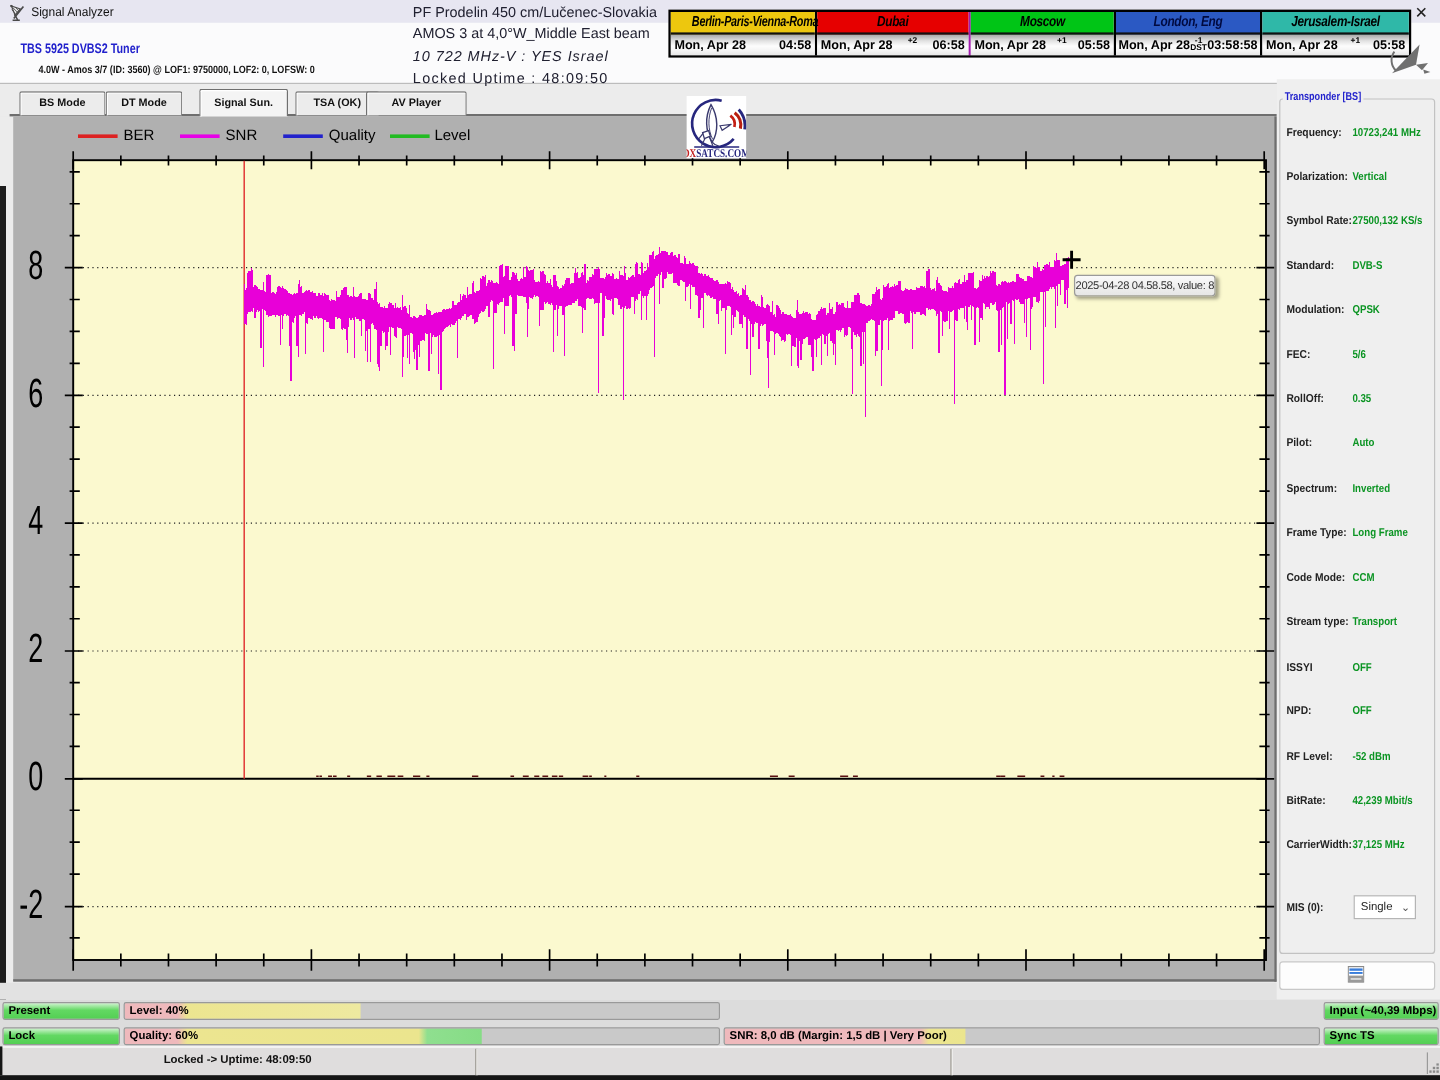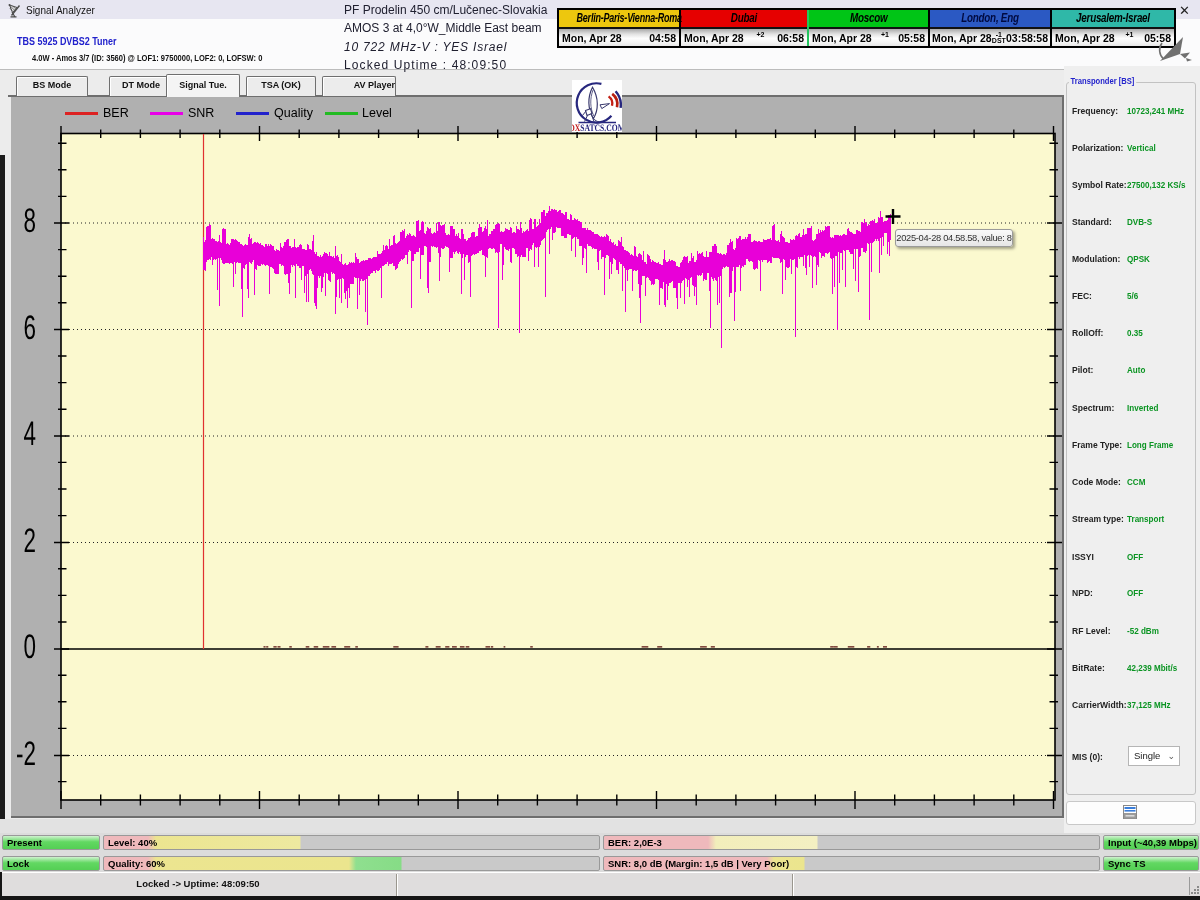--- a/index.html
+++ b/index.html
@@ -48,21 +48,21 @@
 
   <div class="abs" style="left:557px;top:8px;width:619px;height:40px;border:2px solid #000;background:#fff;display:flex;box-sizing:border-box;">
     <div style="width:122px;border-right:2px solid #000;display:flex;flex-direction:column;box-sizing:border-box;">
       <div class="chd" style="background:#edc70e;"><span style="display:inline-block;transform:scaleX(0.75);transform-origin:50% 50%;">Berlin-Paris-Vienna-Roma</span></div>
       <div class="cdt">
           <span>Mon, Apr 28</span>
           <span class="off"></span>
           <span class="tm">04:58</span>
         </div>
     </div>
-    <div style="width:128px;border-right:2px solid #22c55e;display:flex;flex-direction:column;box-sizing:border-box;">
+    <div style="width:128px;border-right:2px solid #a21caf;display:flex;flex-direction:column;box-sizing:border-box;">
       <div class="chd" style="background:#e60000;"><span style="display:inline-block;transform:scaleX(0.82);transform-origin:50% 50%;">Dubai</span></div>
       <div class="cdt">
           <span>Mon, Apr 28</span>
           <span class="off">+2</span>
           <span class="tm">06:58</span>
         </div>
     </div>
     <div style="width:121px;border-right:2px solid #000;display:flex;flex-direction:column;box-sizing:border-box;">
       <div class="chd" style="background:#00c516;"><span style="display:inline-block;transform:scaleX(0.82);transform-origin:50% 50%;">Moscow</span></div>
       <div class="cdt">
@@ -95,24 +95,24 @@
     <path d="M31 1 L8 25 L28 18 Z" fill="#707070"></path>
     <path d="M28 18 L38 16.5 L33 22.5 Z" fill="#707070"></path>
     <path d="M10 7 a12 12 0 0 0 1.5 16" fill="none" stroke="#707070" stroke-width="1.6"></path>
     <path d="M34 22 l6 2 -5 1.5 Z" fill="#707070"></path>
   </svg>
 
   <div class="abs" style="left:0;top:69px;width:1200px;height:1px;background:#bcbcbc;"></div>
   <div class="abs" style="left:0;top:70px;width:1200px;height:27px;background:#ececec;"></div>
   <div class="abs" style="left:8px;top:95px;width:1056px;height:2px;background:#6e6e6e;"></div>
   <div class="tab" style="left:16px;width:72px;">BS Mode</div>
-  <div class="tab" style="left:109px;width:64px;text-align:center;">DT Mode</div>
-  <div class="tab active" style="left:166px;width:74px;">Signal Tue.</div>
+  <div class="tab" style="left:88px;width:64px;text-align:center;">DT Mode</div>
+  <div class="tab active" style="left:166px;width:74px;">Signal Sun.</div>
   <div class="tab" style="left:246px;width:70px;">TSA (OK)</div>
-  <div class="tab" style="left:322px;width:74px;text-align:right;">AV Player</div>
+  <div class="tab" style="left:305px;width:84px;">AV Player</div>
 
   <div class="abs" style="left:11px;top:97px;width:1051px;height:719px;background:#b0b0b0;border-right:2px solid #6e6e6e;border-bottom:2px solid #6e6e6e;"></div>
 
   <div class="abs" style="left:0;top:155px;width:5px;height:683px;background:#1c1c1c;"></div>
 
   <div class="abs" style="left:0;top:819px;width:1064px;height:14px;background:#e2e2e2;"></div>
 
   <div class="lgl" style="left:65px;background:#dd2222;"></div>
   <div class="lgt" style="left:103px;">BER</div>
   <div class="lgl" style="left:150px;background:#e800e8;"></div>
@@ -215,21 +215,20 @@
     <rect x="0.5" y="0.5" width="13" height="13" fill="#fff" stroke="#888"></rect>
     <rect x="1.5" y="2" width="11" height="2" fill="#3a7edb"></rect>
     <rect x="1.5" y="5" width="11" height="1.6" fill="#3a7edb"></rect>
     <rect x="1" y="8" width="12" height="5.5" fill="#9a9a9a"></rect>
     <rect x="2.5" y="10" width="9" height="1.6" fill="#d8d8d8"></rect>
   </svg>
 
   <div class="abs" style="left:0;top:833px;width:1200px;height:39px;background:#dcdcdc;"></div>
   <div class="pbar" style="left:2px;top:835px;width:96px;background:linear-gradient(#cff3cf,#62d862 45%,#54cf54);"><span>Present</span></div>
     <div class="pbar" style="left:103px;top:835px;width:495px;background:linear-gradient(to right,#efb9bc 0px,#efb9bc 44px,#ece590 52px,#eee9a0 196px,#c9c9c9 197px,#c9c9c9 100%);"><span>Level: 40%</span></div>
-    <div class="pbar" style="left:603px;top:835px;width:495px;background:linear-gradient(to right,#efb9bc 0px,#efb9bc 104px,#f2eebb 112px,#f4f0c2 213px,#c9c9c9 214px,#c9c9c9 100%);"><span>BER: 2,0E-3</span></div>
     <div class="pbar" style="left:1103px;top:835px;width:94px;background:linear-gradient(#cff3cf,#62d862 45%,#54cf54);"><span>Input (~40,39 Mbps)</span></div>
     <div class="pbar" style="left:2px;top:856px;width:96px;background:linear-gradient(#cff3cf,#62d862 45%,#54cf54);"><span>Lock</span></div>
     <div class="pbar" style="left:103px;top:856px;width:495px;background:linear-gradient(to right,#efb9bc 0px,#efb9bc 44px,#ece590 52px,#ebe58e 245px,#8fdf8f 252px,#86dc86 297px,#c9c9c9 298px,#c9c9c9 100%);"><span>Quality: 60%</span></div>
     <div class="pbar" style="left:603px;top:856px;width:495px;background:linear-gradient(to right,#efb9bc 0px,#efb9bc 163px,#ece590 170px,#ebe58e 200px,#c9c9c9 201px,#c9c9c9 100%);"><span>SNR: 8,0 dB (Margin: 1,5 dB | Very Poor)</span></div>
     <div class="pbar" style="left:1103px;top:856px;width:94px;background:linear-gradient(#cff3cf,#62d862 45%,#54cf54);"><span>Sync TS</span></div>
 
   <div class="abs" style="left:0;top:872px;width:1200px;height:28px;background:#dfdddd;border-top:1px solid #fff;box-sizing:border-box;"></div>
   <div class="abs" style="left:0;top:896px;width:1200px;height:4px;background:#151515;"></div>
   <div class="abs" style="left:0;top:872px;width:2px;height:24px;background:#151515;"></div>
   <div class="abs" style="left:1189px;top:877px;width:1px;height:18px;background:#9a9a9a;"></div>

